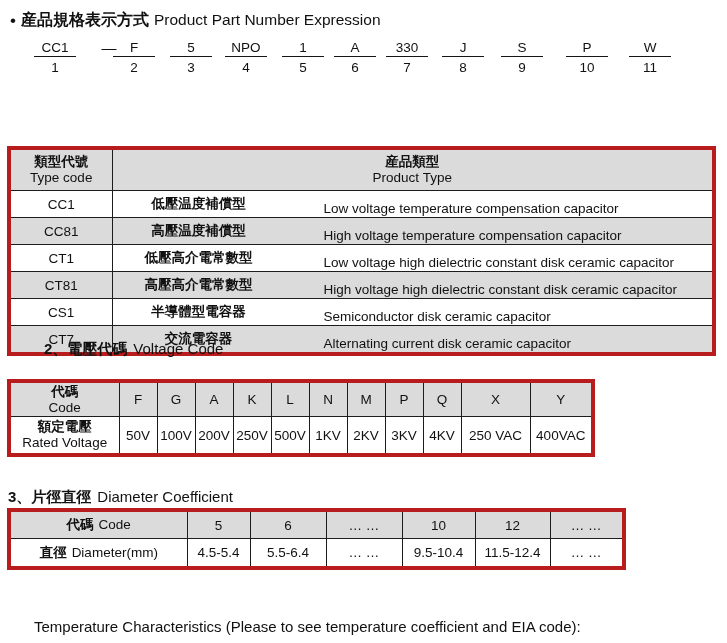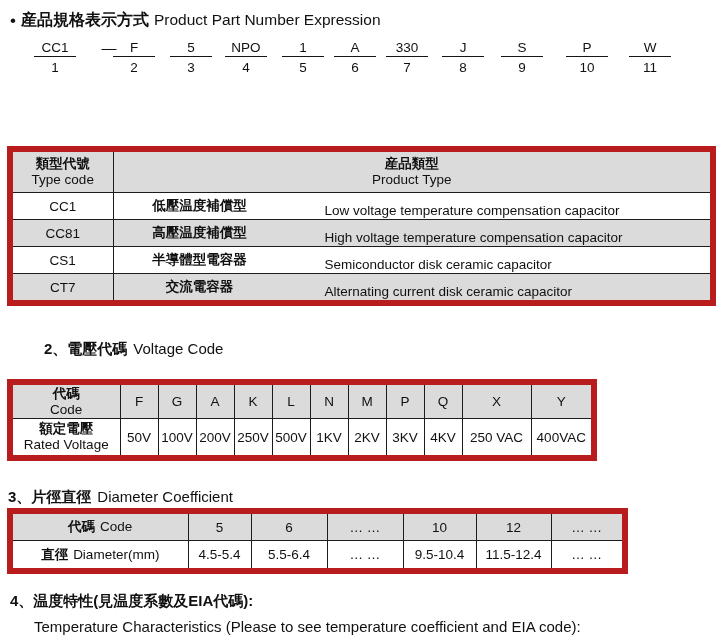--- a/index.html
+++ b/index.html
@@ -27,21 +27,21 @@
   
   .sec-heading { position:absolute; left:8px; font-size:15px; white-space:nowrap; }
   .sec-heading .cn { font-weight:bold; }
   .sec-heading .en { margin-left:6px; font-weight:normal; }
   #sec1-heading { top:109px; }
   #sec2-heading { top:340px;margin-left:36px; }
   #sec3-heading { top:488px; }
 
   
   table { position:absolute; border-collapse:collapse; table-layout:fixed; background:#fff;
-          border:6px solid #b91c1c; }
+          border:4px solid #b91c1c; }
   td { border:1px solid #1c1c1c; font-size:13.5px; text-align:center; vertical-align:middle;
        padding:0; overflow:hidden; }
   .two-line span { display:block; line-height:16px; }
   .cnb { font-weight:bold; }
   .gray { background:#dbdbdb; }
 
   
   #table1 { top:146px; left:7px; width:709px; }
   #table1 tr.hdr td { background:#dbdbdb; height:40px; }
   #table1 tr.data td { height:26px; }
@@ -147,20 +147,38 @@
         <span class="en">Low voltage temperature compensation capacitor</span>
       </div>
           </td>
     </tr>
     <tr class="data">
       <td class="c1 gray">CC81</td>
       <td class="c2 gray">
             <div class="cellflex">
         <span class="cn">高壓温度補償型</span>
         <span class="en">High voltage temperature compensation capacitor</span>
+      </div>
+          </td>
+    </tr>
+    <tr class="data">
+      <td class="c1">CT1</td>
+      <td class="c2">
+            <div class="cellflex">
+        <span class="cn">低壓高介電常數型</span>
+        <span class="en">Low voltage high dielectric constant disk ceramic capacitor</span>
+      </div>
+          </td>
+    </tr>
+    <tr class="data">
+      <td class="c1 gray">CT81</td>
+      <td class="c2 gray">
+            <div class="cellflex">
+        <span class="cn">高壓高介電常數型</span>
+        <span class="en">High voltage high dielectric constant disk ceramic capacitor</span>
       </div>
           </td>
     </tr>
     <tr class="data">
       <td class="c1">CS1</td>
       <td class="c2">
             <div class="cellflex">
         <span class="cn">半導體型電容器</span>
         <span class="en">Semiconductor disk ceramic capacitor</span>
       </div>
@@ -268,16 +286,15 @@
       <td>4.5-5.4</td>
       <td>5.5-6.4</td>
       <td>… …</td>
       <td>9.5-10.4</td>
       <td>11.5-12.4</td>
       <td>… …</td>
     </tr>
   </tbody>
     </table>
 
-  <div class="sec4-cn">4、温度特性(見温度系數及EIA代碼):</div>
   <div class="sec4-en">Temperature Characteristics (Please to see temperature coefficient and EIA code):</div>
 
 </div>
 
 </body></html>

